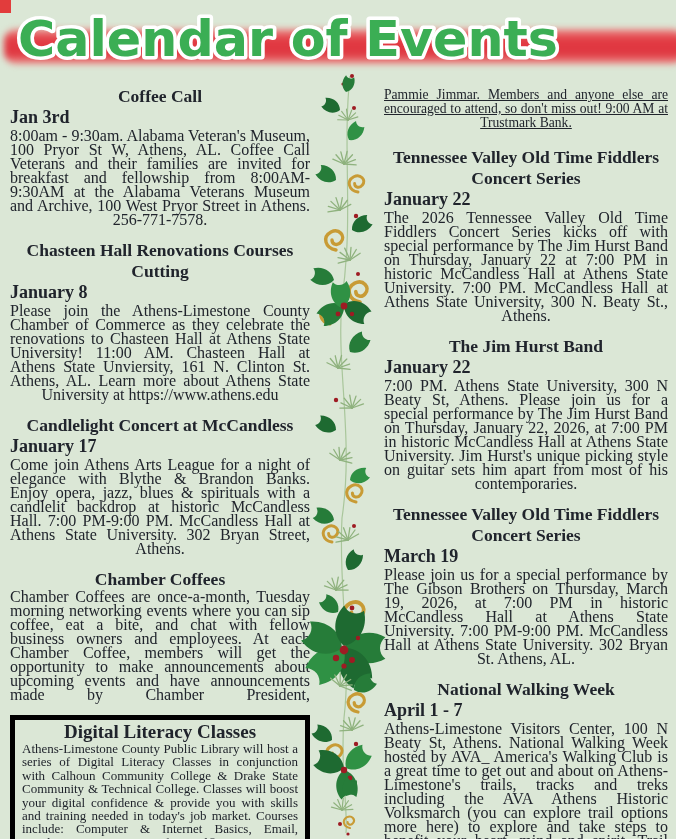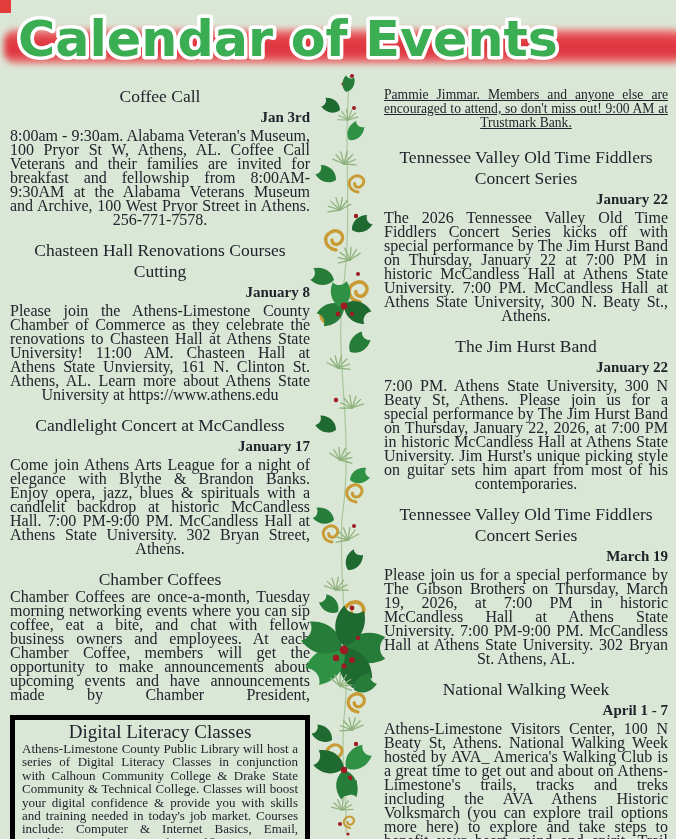--- a/index.html
+++ b/index.html
@@ -19,24 +19,24 @@
   .title-svg text{
     font-family:"DejaVu Sans", sans-serif;font-weight:bold;
     fill:#3bae54;stroke:#ffffff;stroke-width:7px;paint-order:stroke;
     stroke-linejoin:round;
   }
   .col{position:absolute;top:86px;}
   .col-left{left:10px;width:300px;}
   .col-right{left:384px;width:284px;top:88px;}
   .event{margin-bottom:13px;}
   .event-title{
-    font-weight:normal;font-size:17.5px;line-height:21px;text-align:center;margin:0;
+    font-weight:bold;font-size:17.5px;line-height:21px;text-align:center;margin:0;
   }
   .event-date{
-    font-weight:bold;font-size:15px;line-height:21px;text-align:right;margin:0 0 1px 0;
+    font-weight:bold;font-size:18px;line-height:21px;text-align:left;margin:0 0 1px 0;
   }
   .event-body{
     font-size:16px;line-height:14px;margin:0;
     text-align:justify;text-align-last:center;
   }
   .event-body.cont{text-align-last:justify;}
   .continuation{
     font-size:13.6px;line-height:14px;margin:0 0 17px 0;
     text-align:justify;text-align-last:center;text-decoration:underline;
   }

